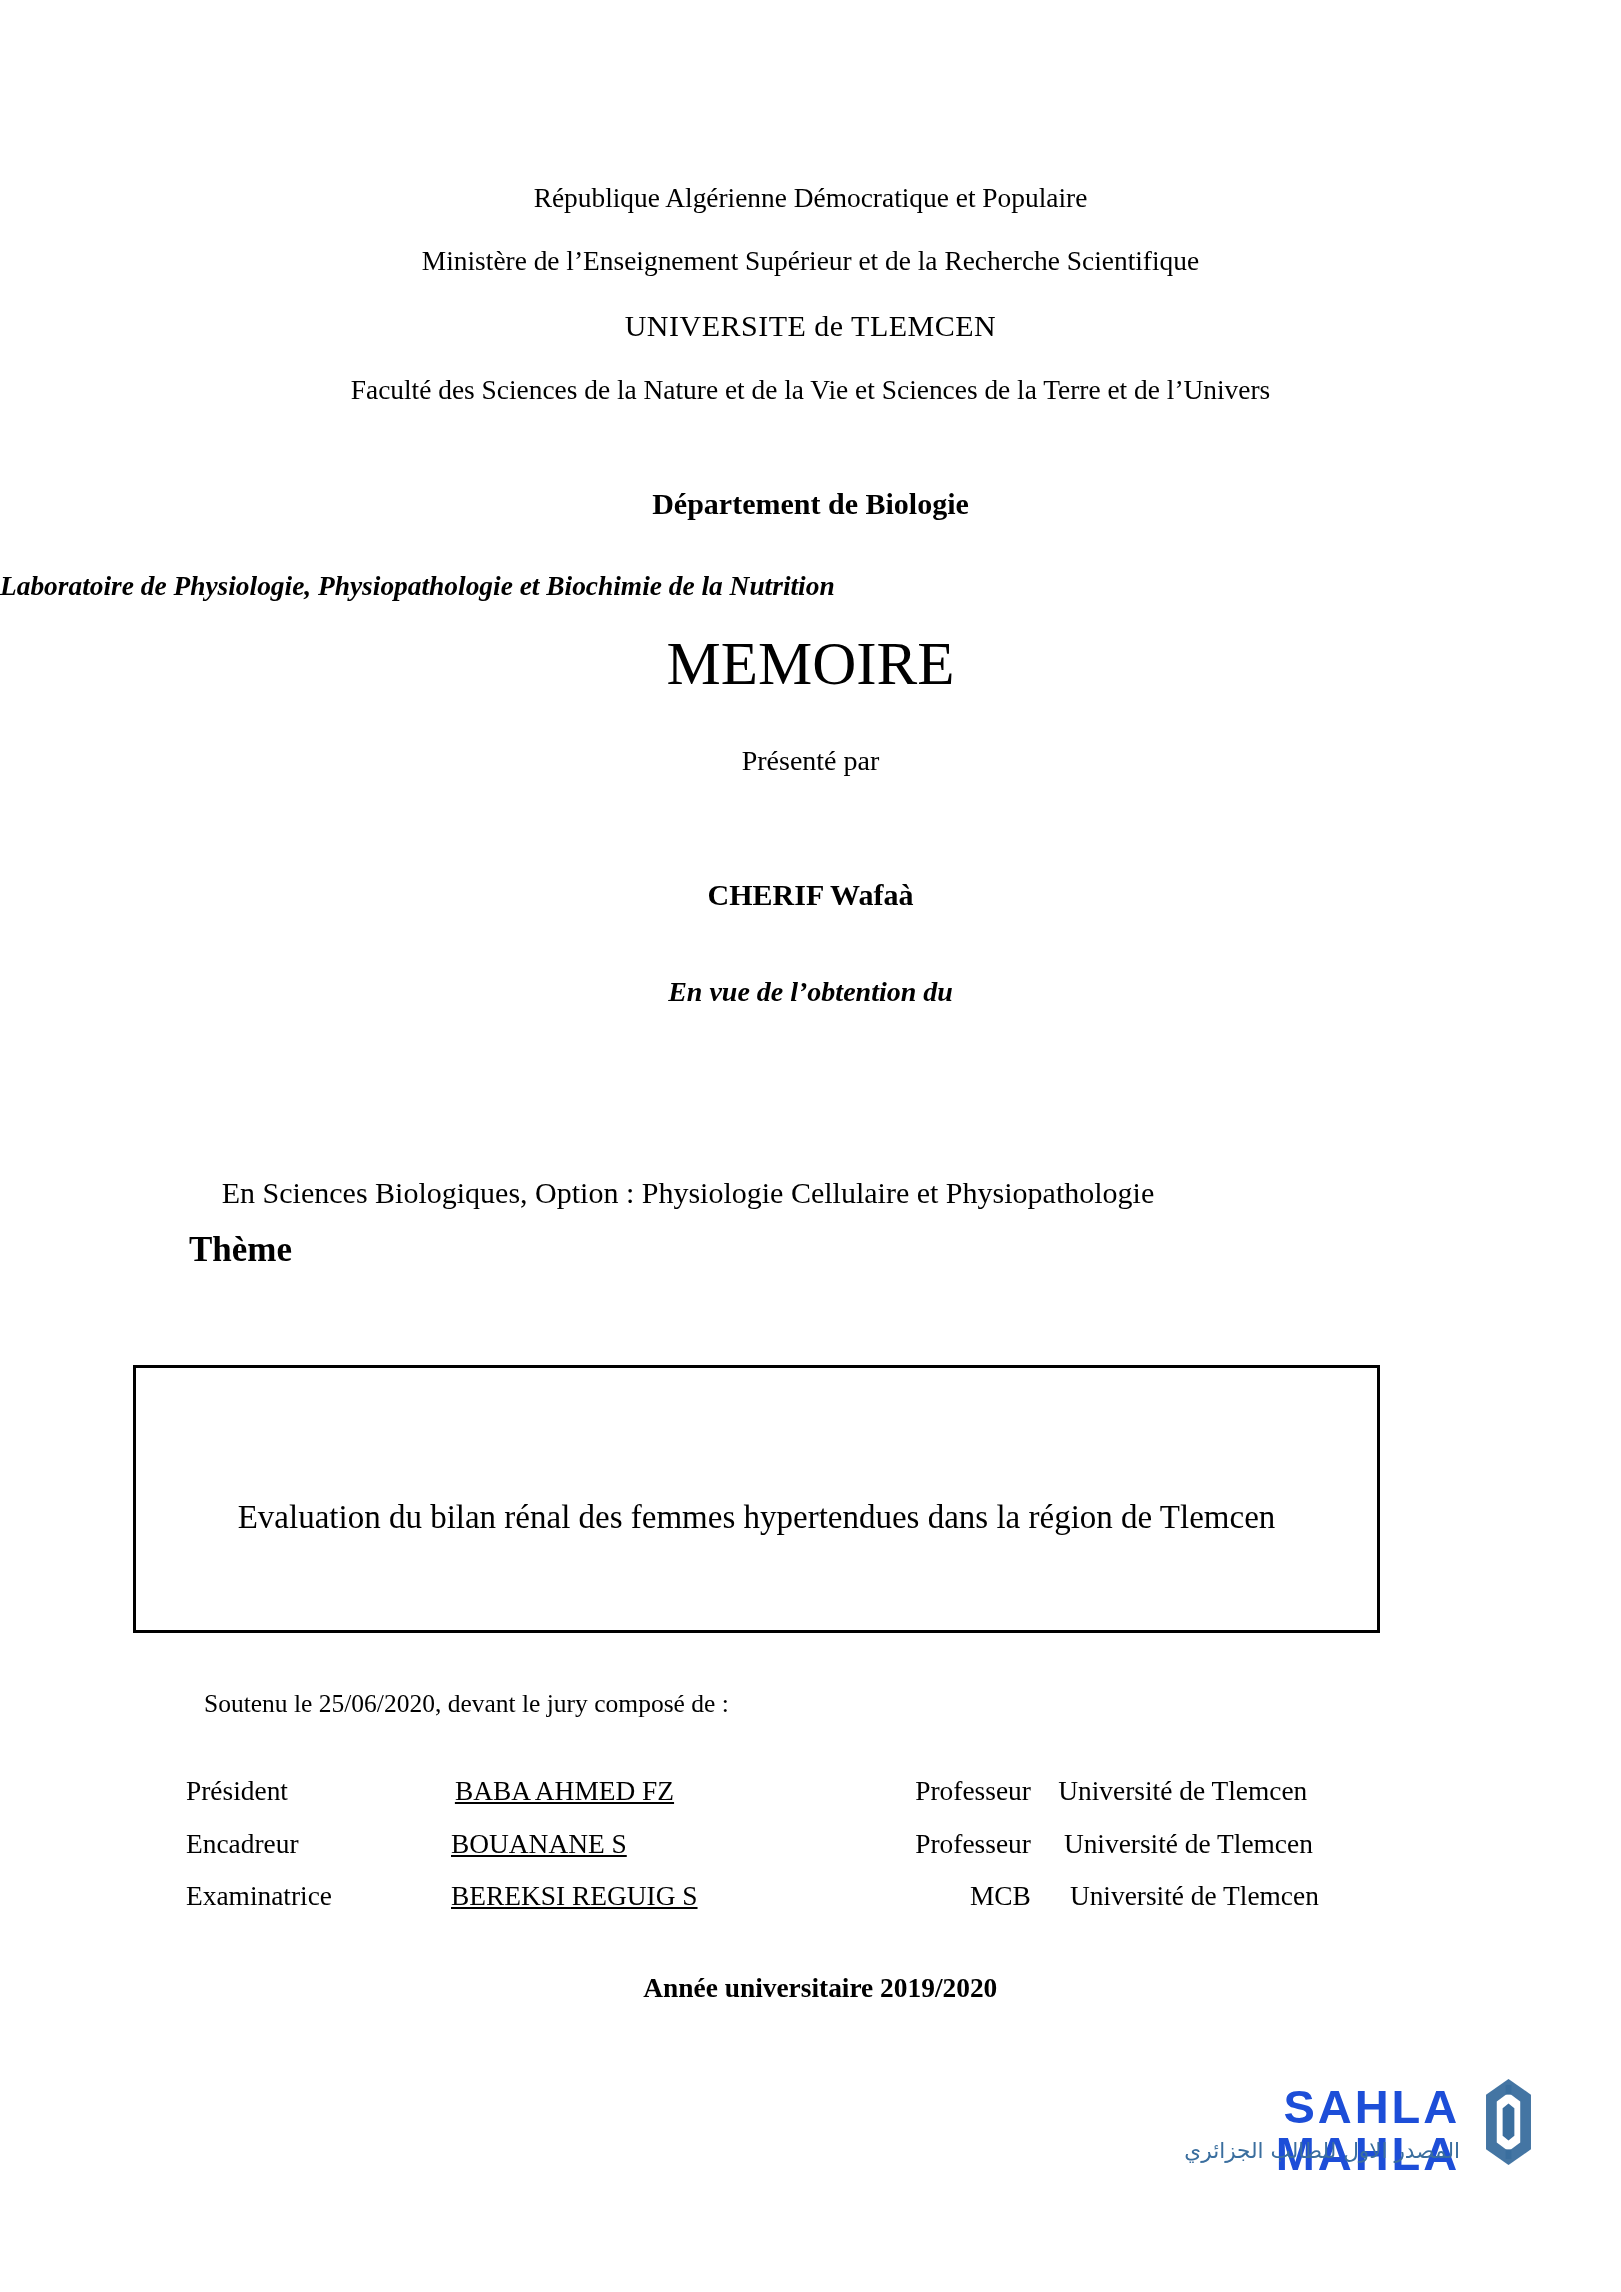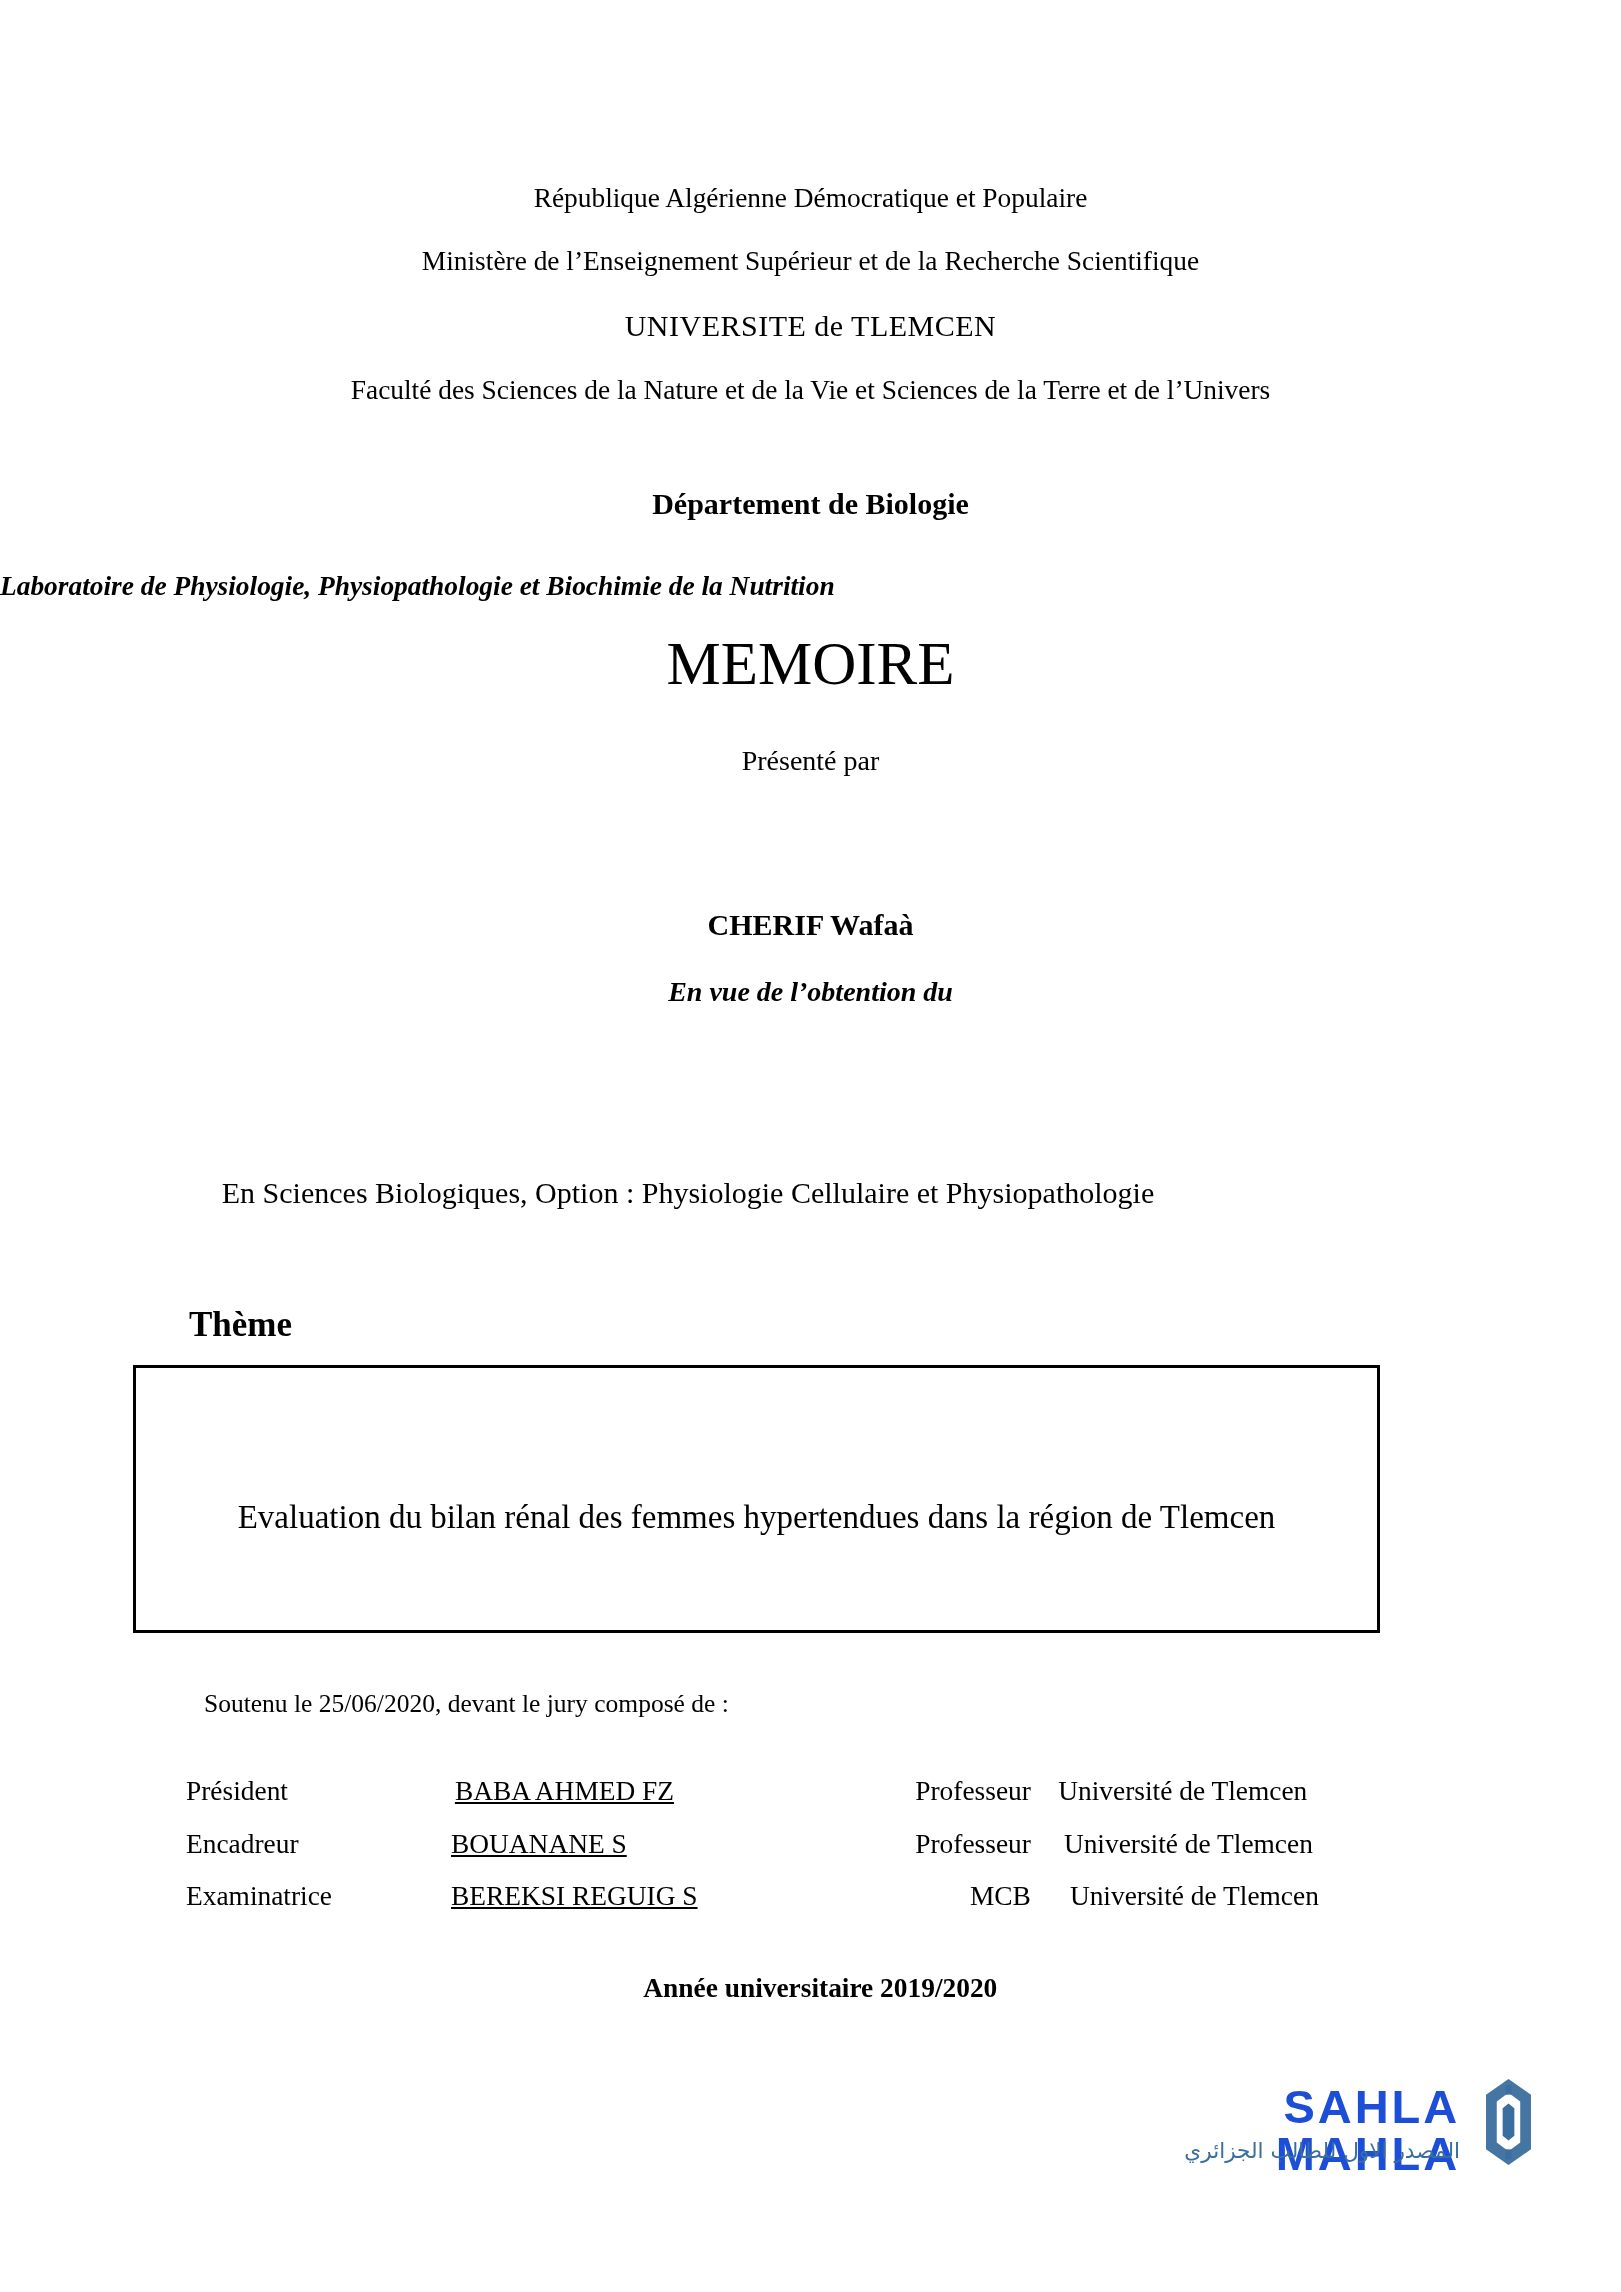--- a/index.html
+++ b/index.html
@@ -76,21 +76,21 @@
     left: 0;
     top: 745px;
     width: 1621px;
     font-size: 28px;
     text-align: center;
   }
 
   .author {
     position: absolute;
     left: 0;
-    top: 908px;
+    top: 878px;
     width: 1621px;
     font-size: 30px;
     font-weight: bold;
     text-align: center;
   }
 
   .envue {
     position: absolute;
     left: 0;
     top: 976px;
@@ -116,21 +116,21 @@
     left: 0;
     top: 1176px;
     width: 1376px;
     font-size: 30px;
     text-align: center;
   }
 
   .theme-label {
     position: absolute;
     left: 189px;
-    top: 1305px;
+    top: 1230px;
     font-size: 35px;
     font-weight: bold;
   }
 
   
   .title-box {
     position: absolute;
     left: 133px;
     top: 1365px;
     width: 1247px;

